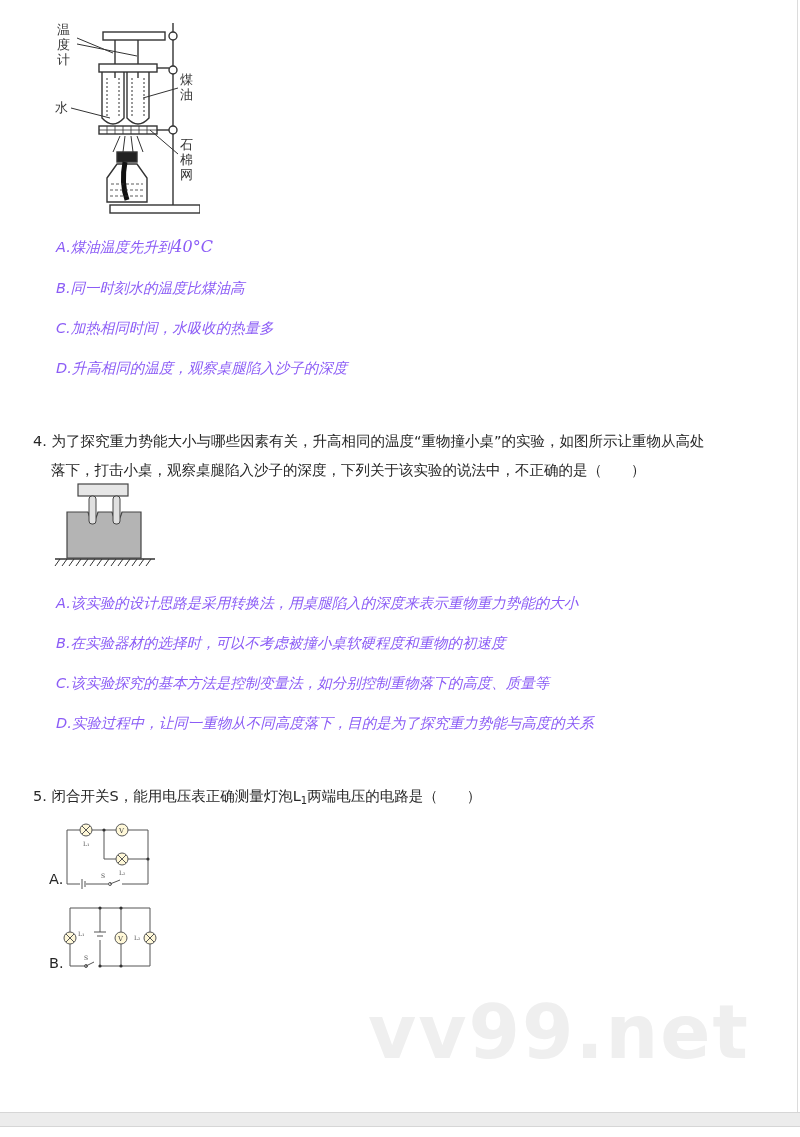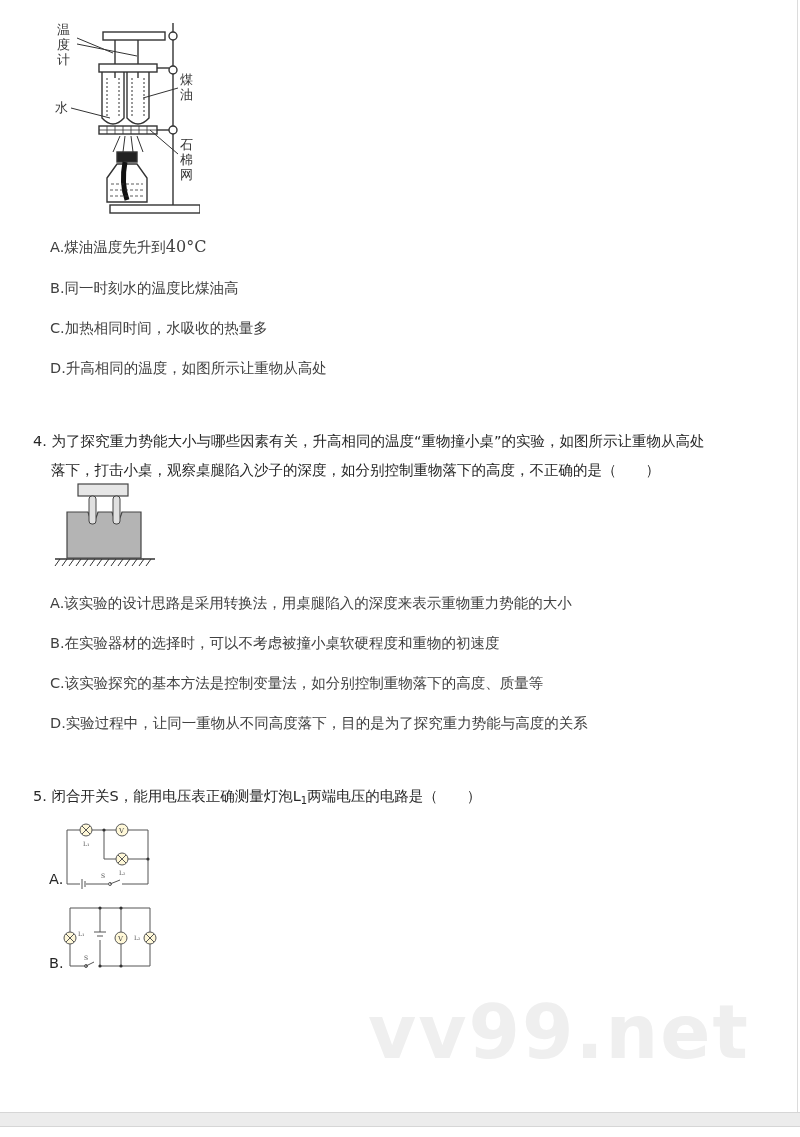--- a/index.html
+++ b/index.html
@@ -9,21 +9,21 @@
   }
   .page {
     position: absolute; left: 0; top: 0; width: 797px; height: 1112px;
     background: #fff; border-right: 1px solid #dcdcdc;
   }
   .gap {
     position: absolute; left: 0; top: 1112px; width: 800px; height: 13px;
     background: #ececec; border-top: 1px solid #d6d6d6; border-bottom: 1px solid #d6d6d6;
   }
   .opt {
-    position: absolute; left: 50px; font-size: 14.5px; line-height: 20px; white-space: nowrap; color: #404040;
+    position: absolute; left: 56px; font-size: 14.5px; line-height: 20px; white-space: nowrap; color: #8b5cf6; font-style: italic;
   }
   .qtext {
     position: absolute; left: 33px; font-size: 14.5px; line-height: 20px; color: #262626; white-space: nowrap;
   }
   .qtext.cont { left: 51px; }
   .sub { font-size: 10px; vertical-align: -3px; }
   .serif { font-family: "DejaVu Serif", "Liberation Serif", serif; }
   .fig { position: absolute; }
   .watermark {
     position: absolute; left: 368px; top: 992px; font-family: "DejaVu Sans", "Liberation Sans", sans-serif;
@@ -112,27 +112,27 @@
   <div class="opt" style="top:237px">
     <span>A.</span><span>煤油温度先升到</span><span class="serif" style="font-size:16px">40°C</span>
   </div>
   <div class="opt" style="top:278px">
     <span>B.</span><span>同一时刻水的温度比煤油高</span>
   </div>
   <div class="opt" style="top:318px">
     <span>C.</span><span>加热相同时间，水吸收的热量多</span>
   </div>
   <div class="opt" style="top:358px">
-    <span>D.</span><span>升高相同的温度，如图所示让重物从高处</span>
+    <span>D.</span><span>升高相同的温度，观察桌腿陷入沙子的深度</span>
   </div>
 
   <div class="qtext" style="top:431px">
     <span>4.</span> <span>为了探究重力势能大小与哪些因素有关，升高相同的温度“重物撞小桌”的实验，如图所示让重物从高处</span>
   </div>
-  <div class="qtext cont" style="top:460px">落下，打击小桌，观察桌腿陷入沙子的深度，如分别控制重物落下的高度，不正确的是（　　）</div>
+  <div class="qtext cont" style="top:460px">落下，打击小桌，观察桌腿陷入沙子的深度，下列关于该实验的说法中，不正确的是（　　）</div>
 
   <svg class="fig" style="left:50px;top:482px" width="110" height="86" viewBox="0 0 110 86">
     <rect x="28" y="2" width="50" height="12" fill="#e6e6e6" stroke="#444" stroke-width="1.2"></rect>
     <path d="M17 30 L38 30 Q43 48 48 30 L62 30 Q67 48 72 30 L91 30 L91 76 L17 76 Z" fill="#b4b4b4" stroke="#444" stroke-width="1.2"></path>
     <rect x="39" y="14" width="7" height="28" rx="3" fill="#e0e0e0" stroke="#444" stroke-width="1"></rect>
     <rect x="63" y="14" width="7" height="28" rx="3" fill="#e0e0e0" stroke="#444" stroke-width="1"></rect>
     <line x1="5" y1="77" x2="105" y2="77" stroke="#333" stroke-width="1.4"></line>
     <g stroke="#333" stroke-width="1">
       <line x1="10" y1="77" x2="5" y2="84"></line>
         <line x1="17" y1="77" x2="12" y2="84"></line>

